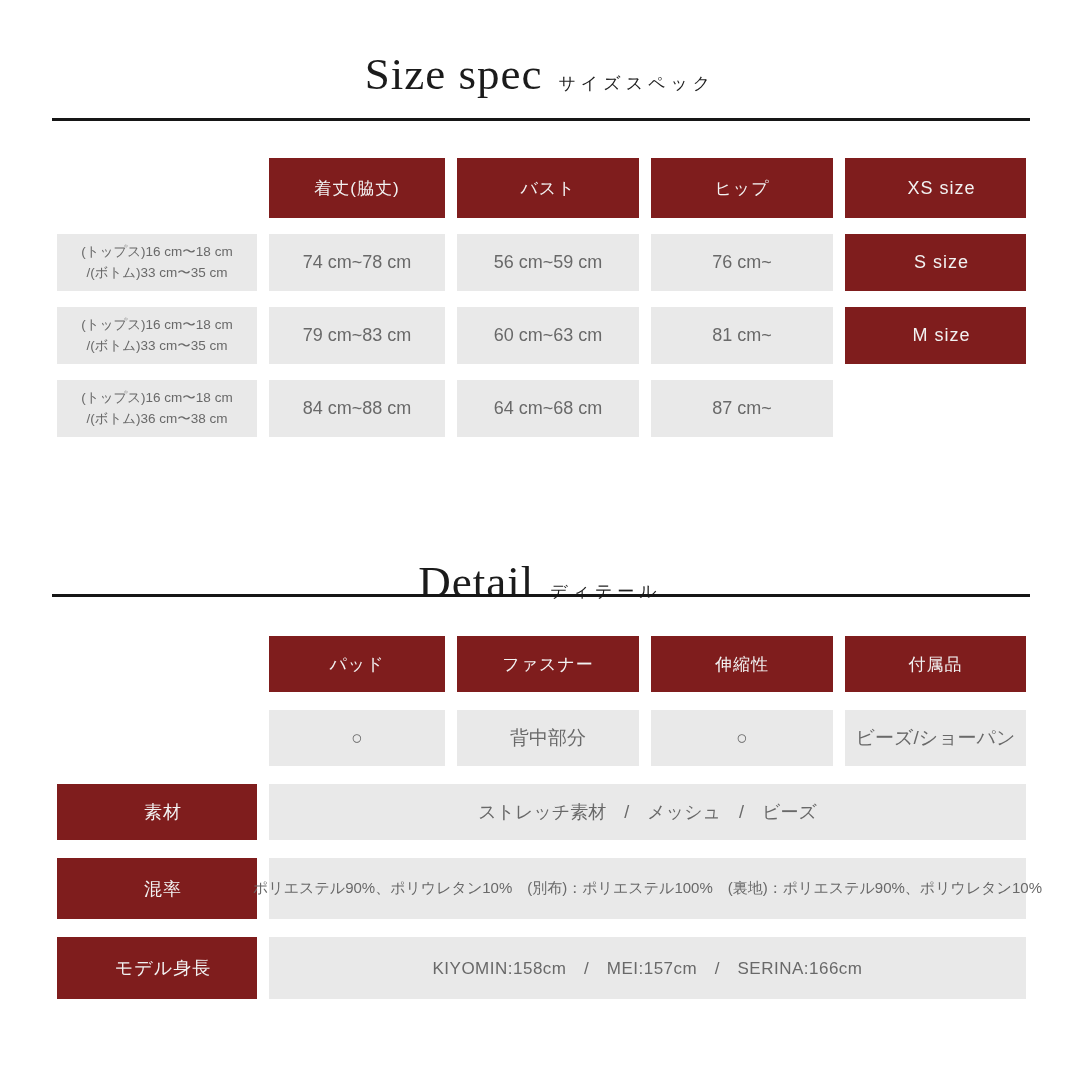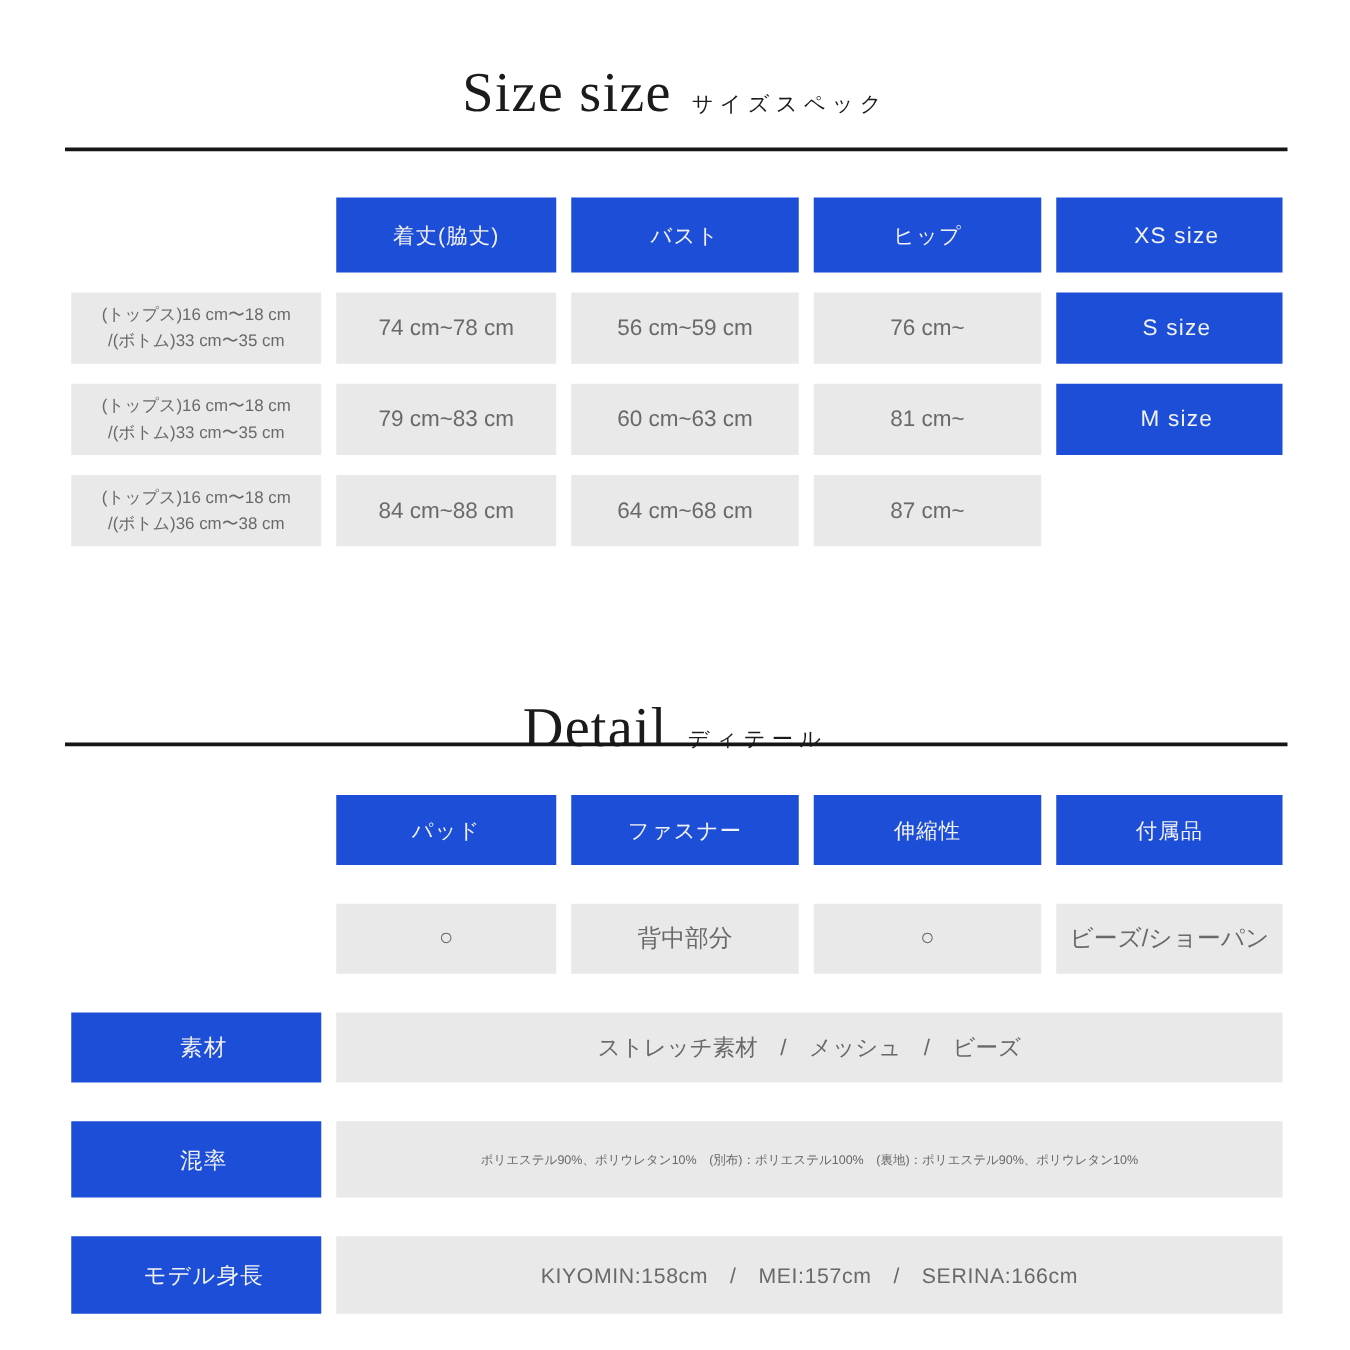--- a/index.html
+++ b/index.html
@@ -42,25 +42,25 @@
     column-gap: 12px;
   }
   #size-grid {
     top: 158px;
     grid-template-rows: 60px 57px 57px 57px;
     row-gap: 16px;
   }
   #detail-grid {
     top: 636px;
     grid-template-rows: 56px 56px 56px 61px 62px;
-    row-gap: 31px;
+    row-gap: 18px;
   }
 
   .hcell, .lcell {
-    background: #1d4ed8;
+    background: #7f1d1d;
     color: #f2f2f2;
     display: flex; align-items: center; justify-content: center;
     font-size: 17px;
     letter-spacing: 1px;
   }
   .lcell { font-size: 18px; padding-left: 12px; }
 
   .vcell {
     background: #e9e9e9;
     color: #696969;
@@ -70,29 +70,29 @@
   .vcell.two-line {
     flex-direction: column;
     font-size: 13.5px;
     line-height: 1.55;
     white-space: nowrap;
     overflow: visible;
   }
   .vcell.detail-val { font-size: 19px; }
   .vcell.nowrap { white-space: nowrap; }
   .vcell.wide { grid-column: 2 / 6; }
-  .vcell.fine { font-size: 10px; white-space: nowrap; }
+  .vcell.fine { font-size: 15px; white-space: nowrap; }
   .vcell.model { font-size: 17px; letter-spacing: 0.5px; }
   .spacer { background: transparent; }
 </style>
 </head>
 <body>
 
 <div class="section-title" id="size-title">
-  <span class="en">Size size</span><span class="ja">サイズスペック</span>
+  <span class="en">Size spec</span><span class="ja">サイズスペック</span>
 </div>
 <div class="rule" id="size-rule"></div>
 
 <div class="grid" id="size-grid">
   <div class="spacer"></div>
   <div class="hcell">着丈(脇丈)</div>
   <div class="hcell">バスト</div>
   <div class="hcell">ヒップ</div>
 
   <div class="lcell">XS size</div>

